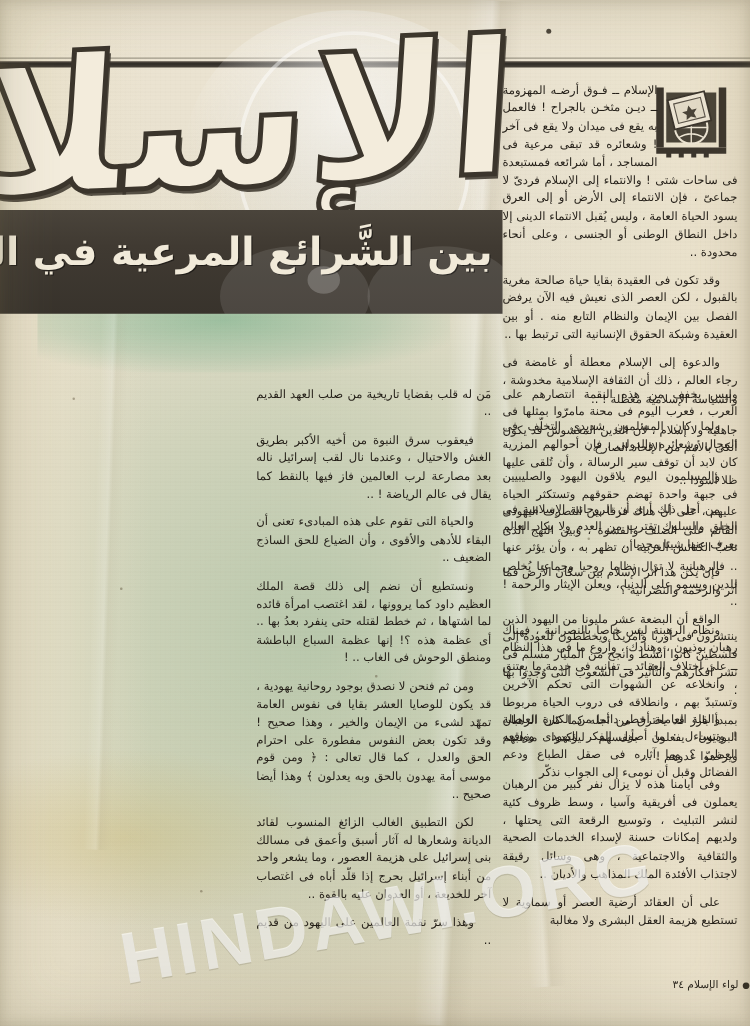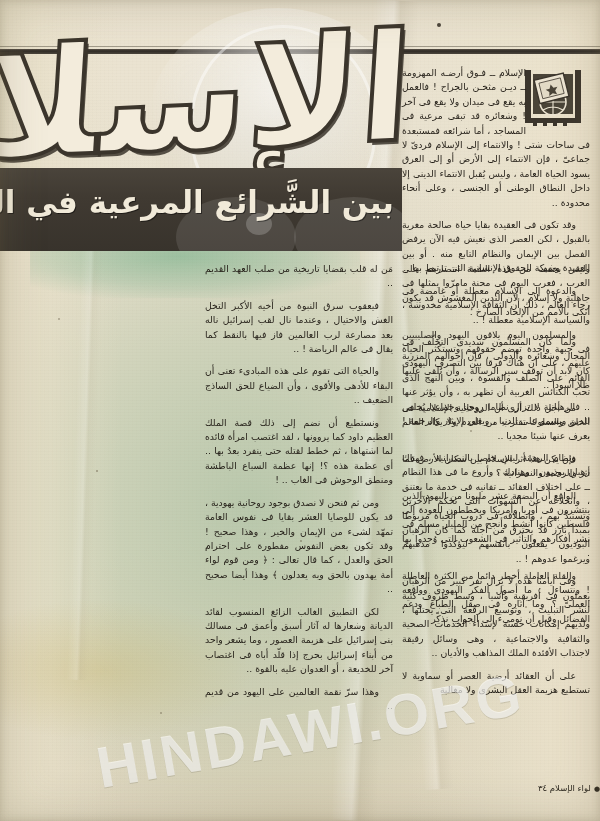--- a/index.html
+++ b/index.html
@@ -192,20 +192,21 @@
     width: 584px; height: 500px;
     display: flex;
     flex-direction: row-reverse;
     gap: 9px;
     direction: rtl;
   }
   .col {
     width: 188px;
     direction: rtl;
     text-align: justify;
+    margin-top: 47px;
   }
   .col.col-right { padding-top: 0; }
 
   .intro-col {
     position: absolute;
     right: 10px; top: 66px;
     width: 188px;
     direction: rtl;
     text-align: justify;
   }
@@ -319,24 +320,24 @@
     <p class="ar">فإن يكن هذا أثر الإسلام بين سكان الأرض فما أثر والرحمة والنصرانية ؟</p>
     <p class="ar">الواقع أن البضعة عشر مليونا من اليهود الذين ينتشرون فى أوربا وأمريكا ويخططون للعودة إلى فلسطين كانوا أنشط وأنجح من المليار مسلم فى نشر أفكارهم والتأثير فى الشعوب التى وُجدوا بها .</p>
     <p class="ar">والقلة العاملة أخطر دائما من الكثرة العاطلة ! ونتساءل : ما أصول الفكر اليهودى وواقعه العملىّ ؟ وما آثاره فى صقل الطباع ودعم الفضائل وقبل أن نومىء إلى الجواب نذكّر</p>
   </div>
 
   <div class="columns">
     <div class="col col-right"></div>
 
     <div class="col">
       <p class="ar noind">مَن له قلب بقضايا تاريخية من صلب العهد القديم ..</p>
-      <p class="ar">فيعقوب سرق النبوة من أخيه الأكبر التخل الغش والاحتيال ، وعندما نال لقب إسرائيل ناله بعد مصارعة لرب العالمين فاز فيها بالنقط كما يقال فى عالم الرياضة ! ..</p>
+      <p class="ar">فيعقوب سرق النبوة من أخيه الأكبر بطريق الغش والاحتيال ، وعندما نال لقب إسرائيل ناله بعد مصارعة لرب العالمين فاز فيها بالنقط كما يقال فى عالم الرياضة ! ..</p>
       <p class="ar">والحياة التى تقوم على هذه المبادىء تعنى أن البقاء للأدهى والأقوى ، وأن الضياع للحق الساذج الضعيف ..</p>
       <p class="ar">ونستطيع أن نضم إلى ذلك قصة الملك العظيم داود كما يروونها ، لقد اغتصب امرأة قائده لما اشتهاها ، ثم خطط لقتله حتى ينفرد بعدُ بها .. أى عظمة هذه ؟! إنها عظمة السباع الباطشة ومنطق الوحوش فى الغاب .. !</p>
-      <p class="ar">ومن ثم فنحن لا نصدق بوجود روحانية يهودية ، قد يكون للوصايا العشر بقايا فى نفوس العامة تمهّد لشىء من الإيمان والخير ، وهذا صحيح ! وقد تكون بعض النفوس مفطورة على احترام الحق والعدل ، كما قال تعالى : ﴿ ومن قوم لواء أمة يهدون بالحق وبه يعدلون ﴾ وهذا أيضا صحيح ..</p>
+      <p class="ar">ومن ثم فنحن لا نصدق بوجود روحانية يهودية ، قد يكون للوصايا العشر بقايا فى نفوس العامة تمهّد لشىء من الإيمان والخير ، وهذا صحيح ! وقد تكون بعض النفوس مفطورة على احترام الحق والعدل ، كما قال تعالى : ﴿ ومن قوم موسى أمة يهدون بالحق وبه يعدلون ﴾ وهذا أيضا صحيح ..</p>
       <p class="ar">لكن التطبيق الغالب الزائغ المنسوب لقائد الديانة وشعارها له آثار أسبق وأعمق فى مسالك بنى إسرائيل على هزيمة العصور ، وما يشعر واحد من أبناء إسرائيل بحرج إذا قلّد أباه فى اغتصاب آخر للخديعة ، أو العدوان عليه بالقوة ..</p>
       <p class="ar">وهذا سرّ نقمة العالمين على اليهود من قديم ..</p>
     </div>
 
     <div class="col">
       <p class="ar noind">وليس يخفف من هذه النقمة انتصارهم على العرب ، فعرب اليوم فى محنة مامرّوا بمثلها فى جاهلية ولا إسلام ، لأن التدين المغشوش قد يكون أنكى بالأمم من الإلحاد الصارخ .</p>
       <p class="ar">والمسلمون اليوم يلاقون اليهود والصليبيين فى جبهة واحدة تهضم حقوقهم وتستكثر الحياة عليهم ، على أن هناك فرقا بين التصرف اليهودى القائم على الصلف والقسوة ، وبين النهج الذى تحبّ الكنائس الغربية أن تظهر به ، وأن يؤثر عنها .. فالرهبانية لا تزال نظاما روحيا وجماعيا يُخلص للدين ويسمو على الدنيا ، ويعلن الإيثار والرحمة ! ..</p>
       <p class="ar">ونظام الرهبنة ليس خاصا بالنصرانية ، فهناك رهبان بوذيون ، وهنادك ، وأروع ما فى هذا النظام ــ على اختلاف العقائد ــ تفانيه فى خدمة ما يعتنق ، وانخلاعه عن الشهوات التى تحكم الآخرين وتستبدّ بهم ، وانطلاقه فى دروب الحياة مربوطا بمبدأ بارز قد يحترق من أجله كما كان الرهبان البوذيون يفعلون بأنفسهم ليؤكدوا مذهبهم ويرغموا عدوهم ! ..</p>
       <p class="ar">وفى أيامنا هذه لا يزال نفر كبير من الرهبان يعملون فى أفريقية وآسيا ، وسط ظروف كئية لنشر التبليث ، وتوسيع الرقعة التى يحتلها ، ولديهم إمكانات حسنة لإسداء الخدمات الصحية والثقافية والاجتماعية ، وهى وسائل رقيقة لاجتذاب الأفئدة الملك المذاهب والأديان ..</p>
       <p class="ar">على أن العقائد أرضية العصر أو سماوية لا تستطيع هزيمة العقل البشرى ولا مغالبة</p>

